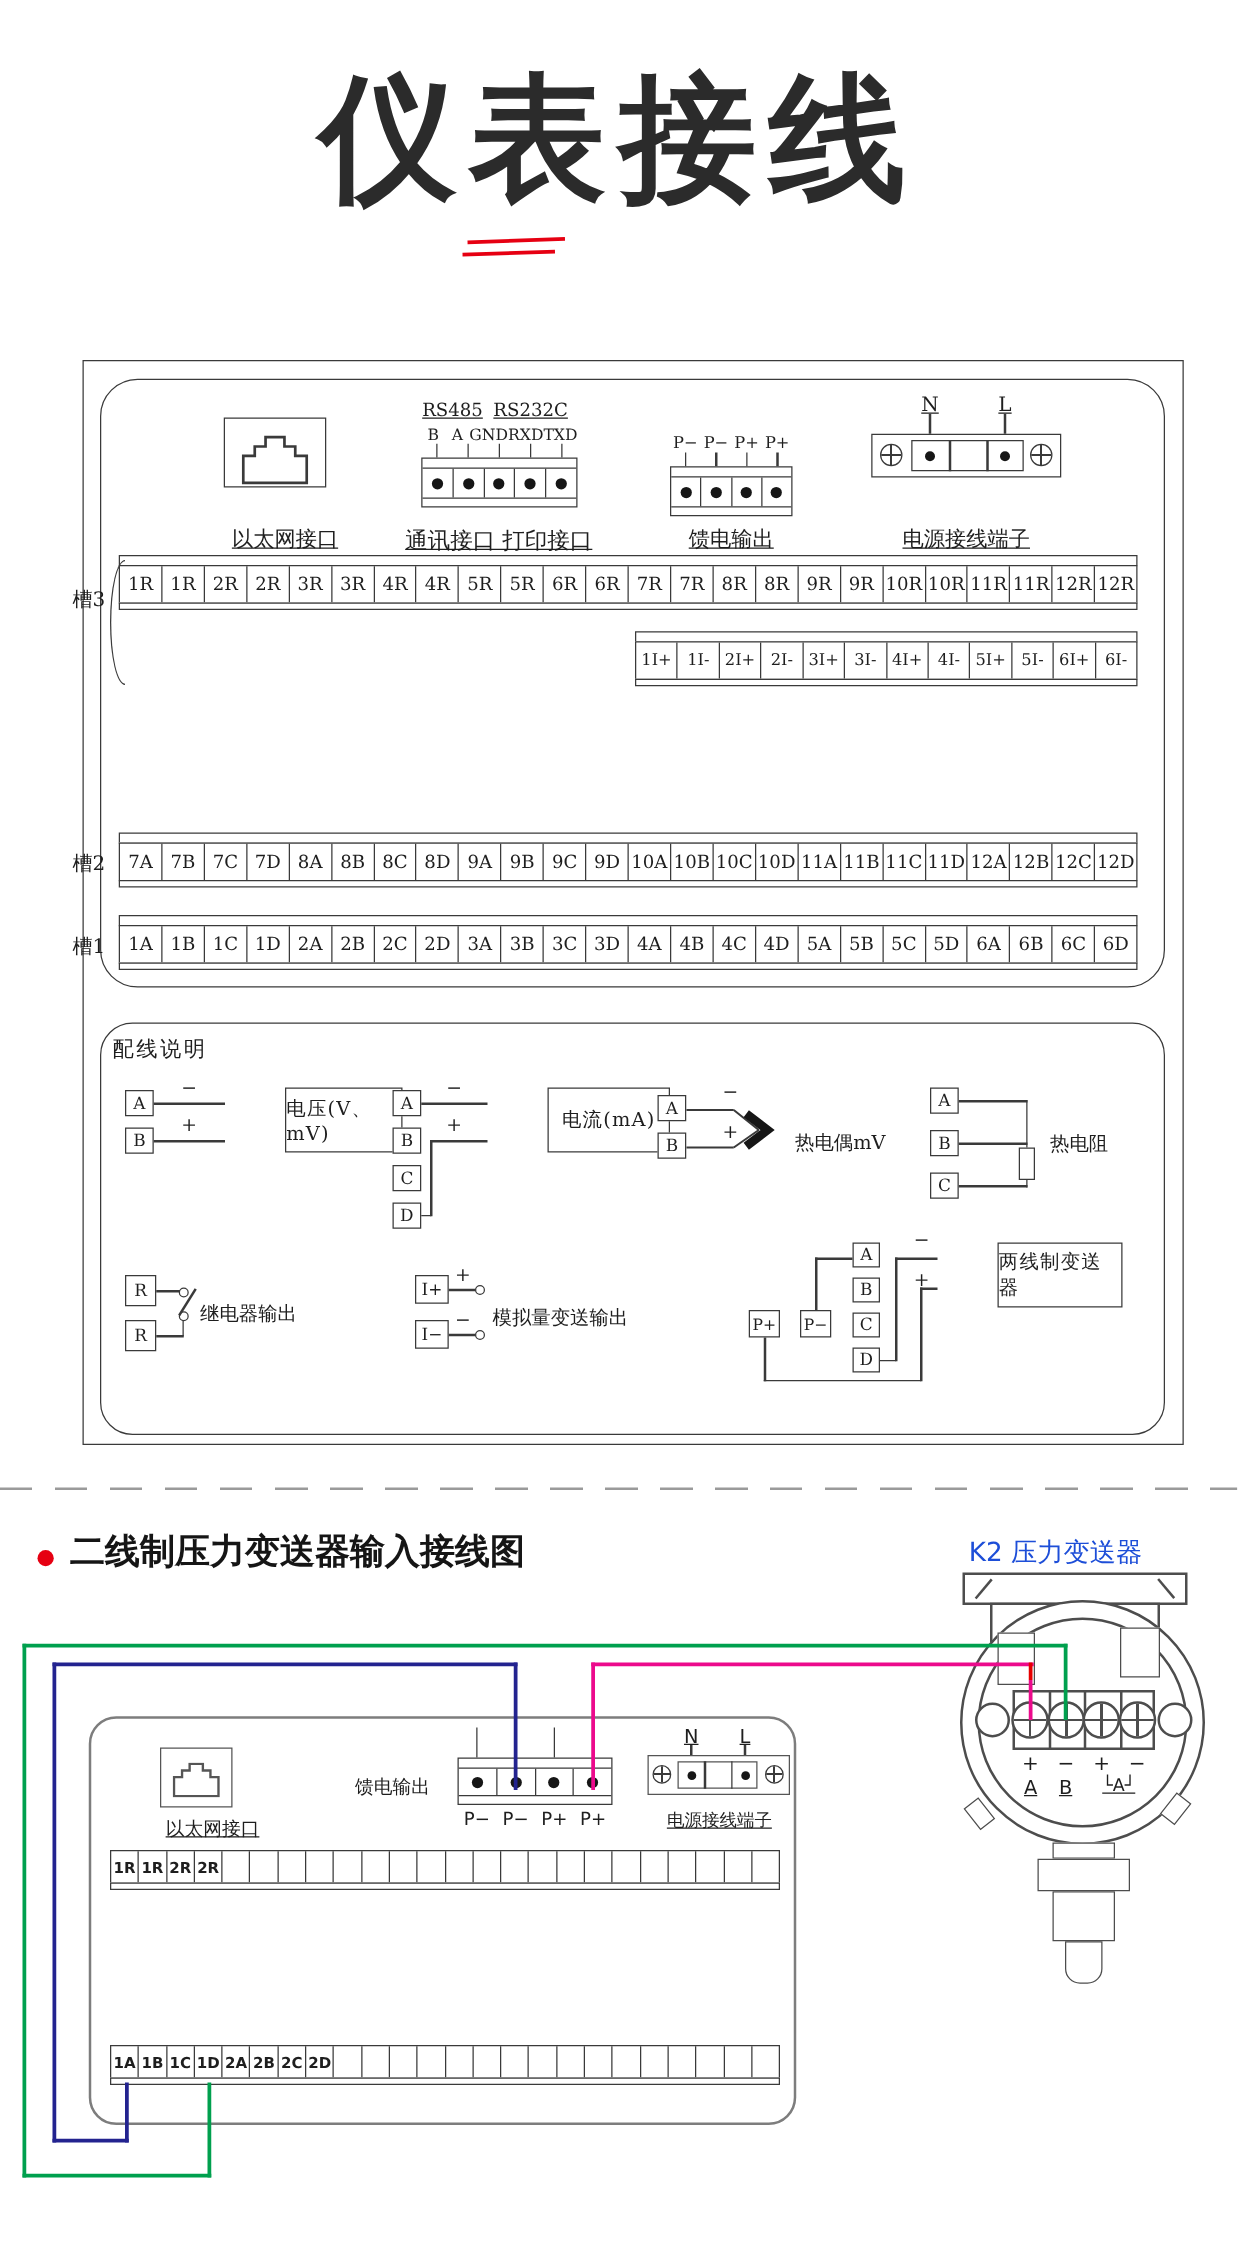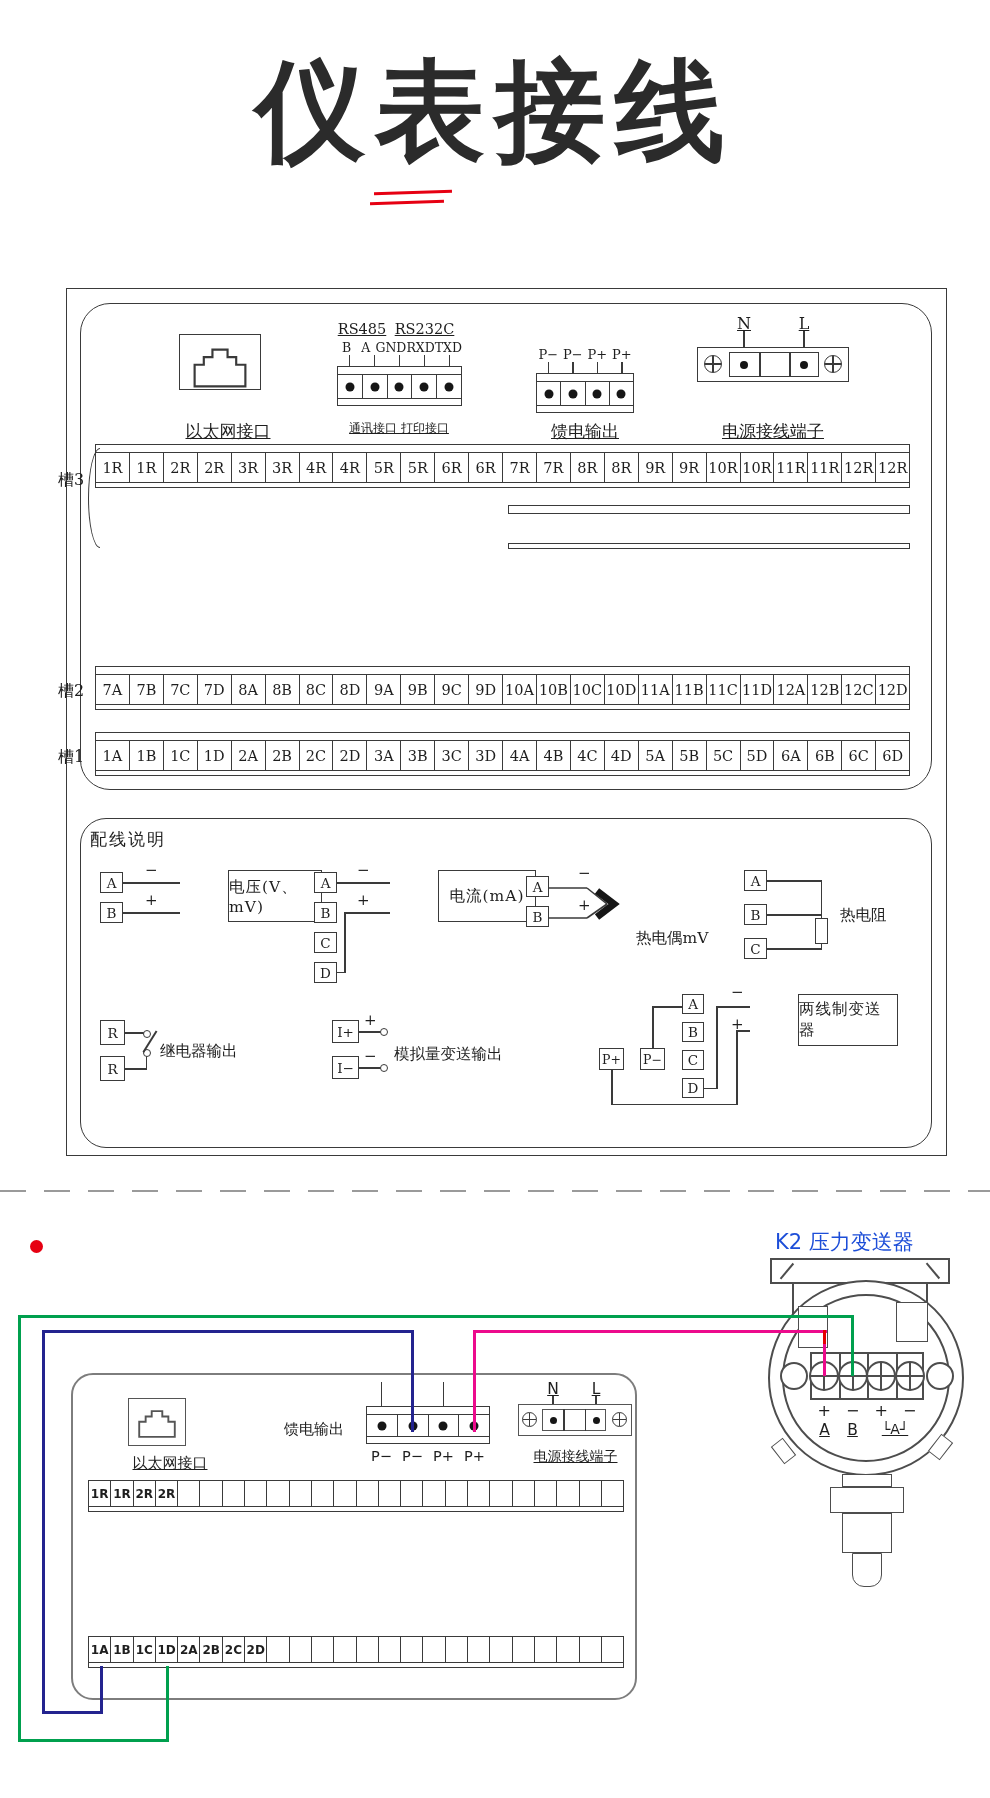--- a/index.html
+++ b/index.html
@@ -93,21 +93,21 @@
     <div class="tb-top"></div>
     <div class="tb-cells">
         <div class="cell"></div>
         <div class="cell"></div>
         <div class="cell"></div>
         <div class="cell"></div>
         <div class="cell"></div>
       </div>
     <div class="tb-bot"></div>
   </div>
-  <div class="lbl serif ctr" style="left:309px;top:420px;width:180px;font-size:12px;">通讯接口  打印接口</div>
+  <div class="lbl serif ctr" style="left:309px;top:420px;width:180px;font-size:18px;">通讯接口  打印接口</div>
 
   <div class="pinrow serif" style="left:536px;top:346px;width:98px;height:16px;font-size:13px;">
       <div class="cell">P−</div>
       <div class="cell">P−</div>
       <div class="cell">P+</div>
       <div class="cell">P+</div>
     </div>
   <div class="vl" style="left:547.5px;top:362px;height:24px;"></div>
   <div class="vl" style="left:572px;top:362px;height:24px;"></div>
   <div class="vl" style="left:596.5px;top:362px;height:24px;"></div>
@@ -160,20 +160,34 @@
       <div class="cell">9R</div>
       <div class="cell">10R</div>
       <div class="cell">10R</div>
       <div class="cell">11R</div>
       <div class="cell">11R</div>
       <div class="cell">12R</div>
       <div class="cell">12R</div>
     </div>
   <div class="bar" style="left:95px;top:482px;width:815px;height:6px;"></div>
   <div class="bar" style="left:508px;top:505px;width:402px;height:9px;"></div>
+  <div class="cellrow serif" style="left:508px;top:513px;width:402px;height:31px;font-size:13px;">
+      <div class="cell">1I+</div>
+      <div class="cell">1I-</div>
+      <div class="cell">2I+</div>
+      <div class="cell">2I-</div>
+      <div class="cell">3I+</div>
+      <div class="cell">3I-</div>
+      <div class="cell">4I+</div>
+      <div class="cell">4I-</div>
+      <div class="cell">5I+</div>
+      <div class="cell">5I-</div>
+      <div class="cell">6I+</div>
+      <div class="cell">6I-</div>
+    </div>
   <div class="bar" style="left:508px;top:543px;width:402px;height:6px;"></div>
   <div class="lbl serif" style="left:58px;top:470px;font-size:16px;">槽3</div>
   <div class="brk" style="left:88px;top:448px;height:100px;"></div>
 
   <div class="bar" style="left:95px;top:666px;width:815px;height:9px;"></div>
   <div class="cellrow serif" style="left:95px;top:674px;width:815px;height:31px;font-size:14.5px;">
       <div class="cell">7A</div>
       <div class="cell">7B</div>
       <div class="cell">7C</div>
       <div class="cell">7D</div>
@@ -260,21 +274,21 @@
   <div class="sign serif" style="left:578px;top:896px;">+</div>
   <svg class="abs" style="left:549px;top:878px;" width="84" height="52" viewBox="0 0 84 52">
     <g stroke="#3a3a3a" stroke-width="1.6" fill="none">
       <line x1="0" y1="10" x2="38" y2="10"></line>
         <line x1="38" y1="10" x2="58" y2="26"></line>
       <line x1="0" y1="40" x2="38" y2="40"></line>
         <line x1="38" y1="40" x2="58" y2="26"></line>
     </g>
     <polyline points="48,13 65,26 48,39" stroke="#161616" stroke-width="7" fill="none"></polyline>
   </svg>
-  <div class="nlbl serif" style="left:636px;top:928px;">热电偶mV</div>
+  <div class="nlbl serif" style="left:636px;top:904px;">热电偶mV</div>
 
   <div class="tbox serif" style="left:744px;top:870px;">A</div>
   <div class="tbox serif" style="left:744px;top:904px;">B</div>
   <div class="tbox serif" style="left:744px;top:938px;">C</div>
   <div class="hl" style="left:767px;top:880px;width:55px;"></div>
   <div class="hl" style="left:767px;top:914px;width:55px;"></div>
   <div class="hl" style="left:767px;top:948px;width:55px;"></div>
   <div class="vl" style="left:820.5px;top:880px;height:70px;"></div>
   <div class="box" style="left:815px;top:918px;width:13px;height:26px;"></div>
   <div class="nlbl serif" style="left:840px;top:905px;">热电阻</div>
@@ -314,20 +328,21 @@
   <div class="vl" style="left:716px;top:1006px;height:83px;"></div>
   <div class="hl" style="left:704px;top:1087.5px;width:13px;"></div>
   <div class="hl" style="left:736px;top:1030px;width:14px;"></div>
   <div class="vl" style="left:736px;top:1030px;height:75px;"></div>
   <div class="hl" style="left:611px;top:1103.5px;width:126px;"></div>
   <div class="vl" style="left:611px;top:1070px;height:35px;"></div>
 
   <div class="dash"></div>
 
   <div class="abs" style="left:30px;top:1240px;width:13px;height:13px;border-radius:50%;background:var(--accent-red);"></div>
+  <div class="lbl sans" style="left:56px;top:1222px;font-size:28px;font-weight:600;color:#151515;">二线制压力变送器输入接线图</div>
   <div class="lbl sans" style="left:775px;top:1228px;font-size:21px;font-weight:500;color:#1d4ed8;">K2 压力变送器</div>
 
   <div class="box" style="left:770px;top:1258px;width:180px;height:26px;border-color:var(--line2);border-width:2px;"></div>
   <div class="box" style="left:792px;top:1282px;width:136px;height:32px;border-color:var(--line2);border-width:2px;"></div>
   <div class="vl" style="left:786px;top:1261px;height:20px;transform:rotate(40deg);background:var(--line2);"></div>
   <div class="vl" style="left:932px;top:1261px;height:20px;transform:rotate(-40deg);background:var(--line2);"></div>
   <div class="abs" style="left:768px;top:1280px;width:196px;height:196px;border:2.2px solid var(--line2);border-radius:50%;background:#fff;box-sizing:border-box;"></div>
   <div class="abs" style="left:782px;top:1294px;width:168px;height:168px;border:2px solid var(--line2);border-radius:50%;background:#fff;box-sizing:border-box;"></div>
   <div class="box" style="left:798px;top:1306px;width:30px;height:42px;border-color:var(--line2);"></div>
   <div class="box" style="left:896px;top:1302px;width:32px;height:40px;border-color:var(--line2);"></div>

